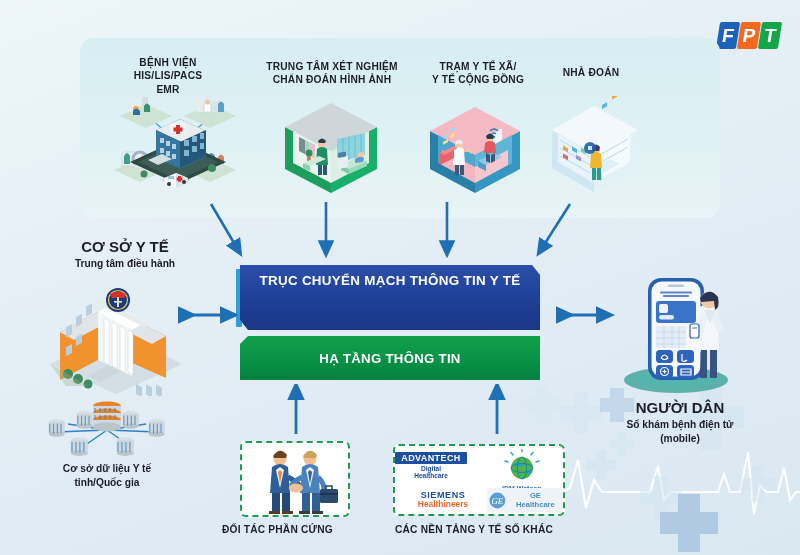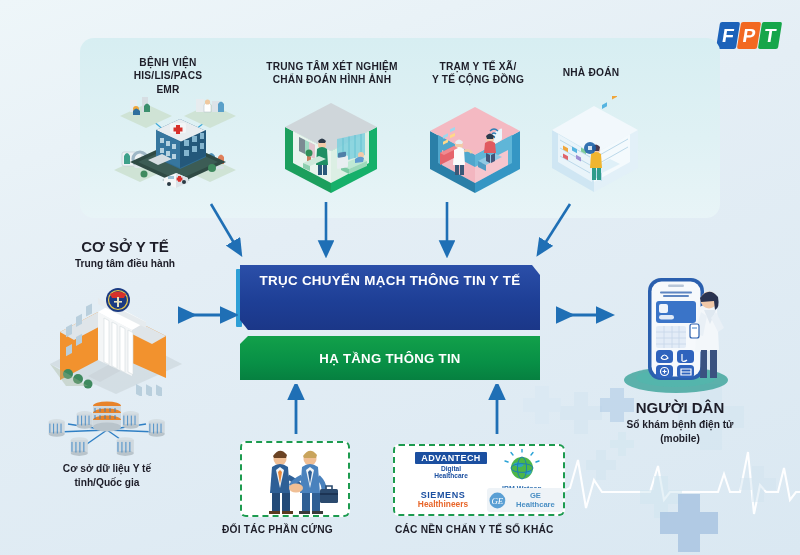--- a/index.html
+++ b/index.html
@@ -678,21 +678,21 @@
     </svg>
   </div>
   <div class="box-caption" style="left:222px; top:524px; width:146px;">ĐỐI TÁC PHẦN CỨNG</div>
 
   <svg style="position:absolute;left:485px;top:384px;width:24px;height:54px">
     <path d="M12 50 L12 8" stroke="#1f6fb5" stroke-width="2.8" fill="none" marker-end="url(#ahU)"></path>
   </svg>
 
   <div class="dashed-box" style="left:393px; top:444px; width:172px; height:72px;">
 
-    <div class="logo-cell" style="left:20px; top:6px; width:72px;">
+    <div class="logo-cell" style="left:0; top:6px; width:72px;">
       <div style="background:#1b4fa0;color:#fff;font-weight:bold;font-size:9px;letter-spacing:.4px;
                   padding:1px 2px;border-radius:1px;">ADVANTECH</div>
       <div style="color:#1b4fa0;font-weight:bold;font-size:6.6px;line-height:1.1;margin-top:1px;">Digital</div>
       <div style="color:#1b4fa0;font-weight:bold;font-size:6.6px;line-height:1.1;">Healthcare</div>
     </div>
 
     <div class="logo-cell" style="left:92px; top:3px; width:70px;">
       <svg width="40" height="34" viewBox="0 0 40 34">
         <g stroke="#2aa3d6" stroke-width="1.4" stroke-linecap="round">
           <path d="M20 3 V0.5"></path>
@@ -721,15 +721,15 @@
 
     <div class="logo-cell" style="left:92px; top:42px; width:76px; background:#eef3f7; border-radius:3px;
                 padding:3px 2px; display:flex; align-items:center; gap:4px;">
       <svg width="17" height="17" viewBox="0 0 17 17">
         <circle cx="8.5" cy="8.5" r="8" fill="#5a9fd4"></circle>
         <text x="8.5" y="12" text-anchor="middle" font-family="Liberation Serif, serif" font-size="9" font-style="italic" fill="#ffffff">GE</text>
       </svg>
       <span style="color:#4a8fc4;font-size:7.6px;font-weight:bold;">GE Healthcare</span>
     </div>
   </div>
-  <div class="box-caption" style="left:395px; top:524px; width:172px;">CÁC NỀN CHẨN Y TẾ SỐ KHÁC</div>
+  <div class="box-caption" style="left:395px; top:524px; width:172px;">CÁC NỀN TẢNG Y TẾ SỐ KHÁC</div>
 
 </div>
 
 </body></html>

